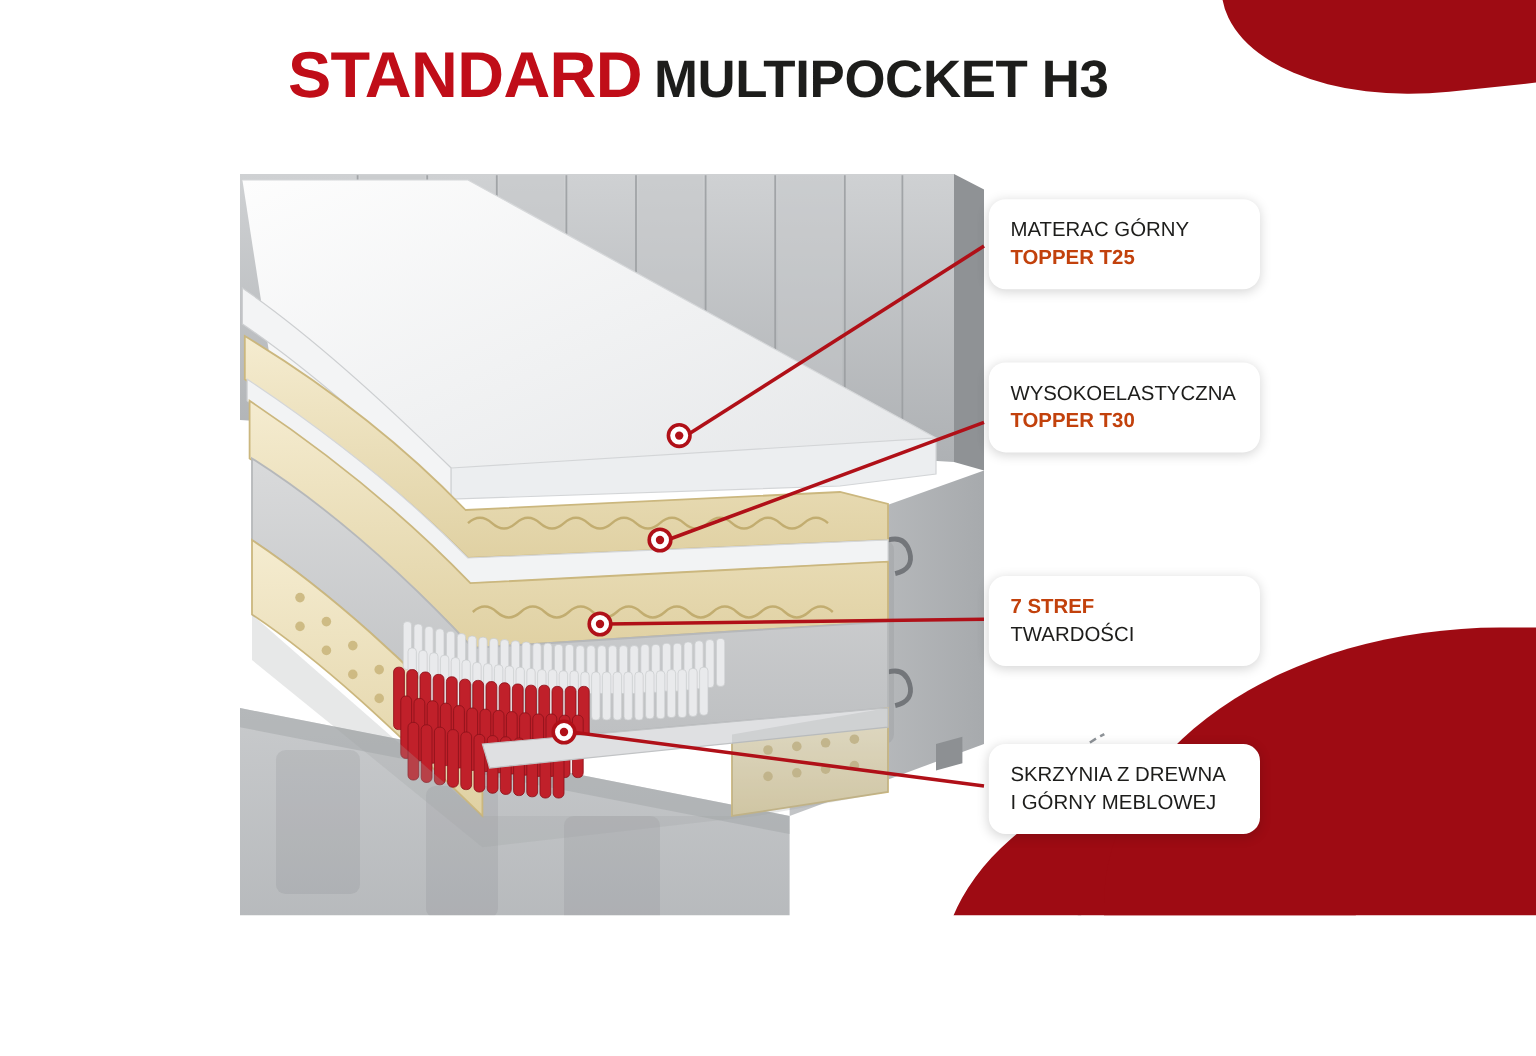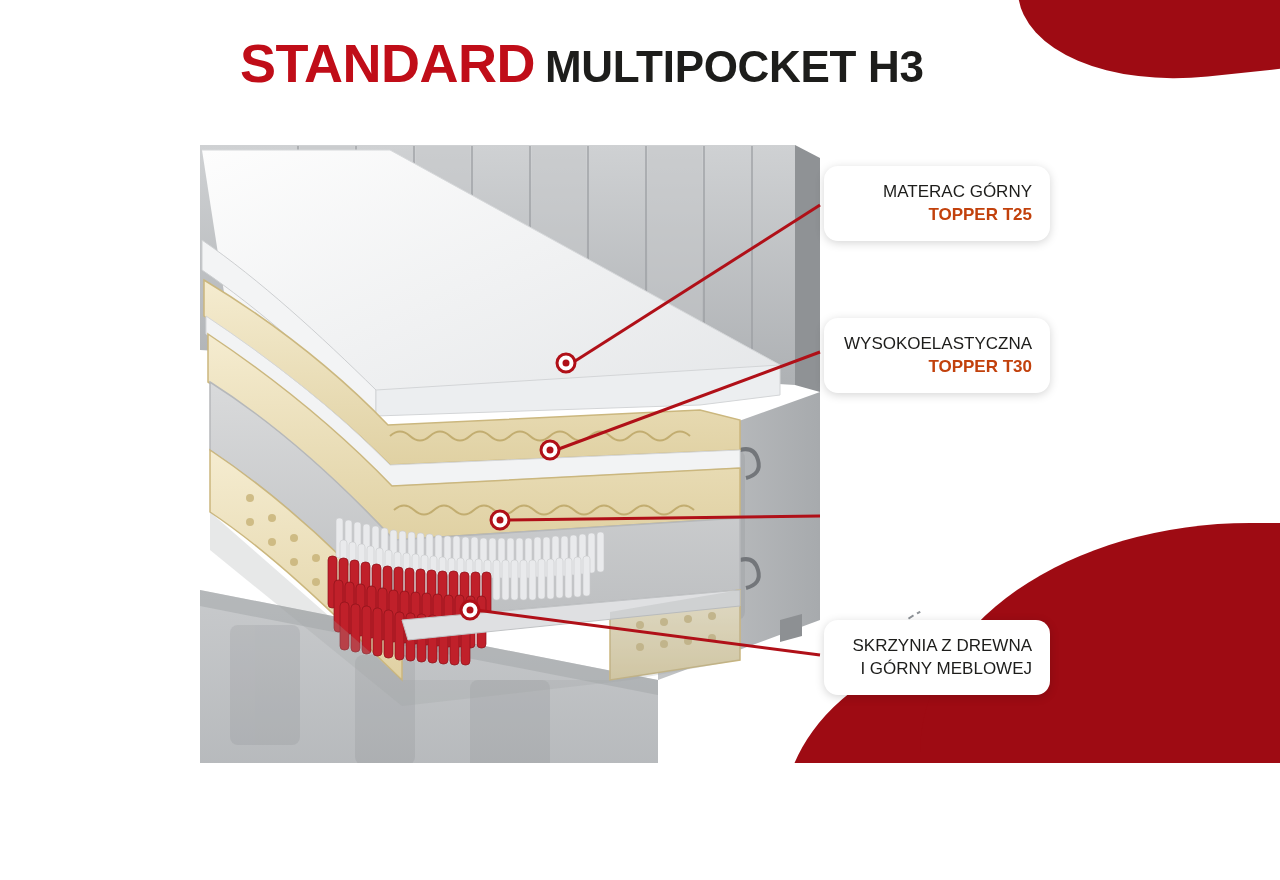--- a/index.html
+++ b/index.html
@@ -85,37 +85,37 @@
     margin-left: 10px;
   }
 
   
   .callout {
     position: absolute;
     background: #ffffff;
     border-radius: 14px;
     box-shadow: 0 2px 10px rgba(0,0,0,0.17);
     padding: 14px 18px;
-    text-align: right;
+    text-align: left;
     width: 190px;
     box-sizing: content-box;
   }
   .callout .line {
     font-size: 17px;
     color: #1d1d1b;
     line-height: 1.38;
     white-space: nowrap;
   }
   .callout .line.em {
     color: #c2410c;
     font-weight: bold;
   }
 
   #callout-topper   { left: 824px; top: 166px; }
-  #callout-foam     { left: 824px; top: 318px; }
+  #callout-foam     { left: 824px; top: 302px; }
   #callout-zones    { left: 824px; top: 480px; }
   #callout-box      { left: 824px; top: 620px; }
 
   
   #leaders {
     position: absolute;
     left: 0; top: 0;
     width: 1280px;
     height: 880px;
     pointer-events: none;
@@ -418,19 +418,23 @@
   <div class="callout" id="callout-topper">
     <div class="line">MATERAC GÓRNY</div>
     <div class="line em">TOPPER T25</div>
   </div>
 
   <div class="callout" id="callout-foam">
     <div class="line">WYSOKOELASTYCZNA</div>
     <div class="line em">TOPPER T30</div>
   </div>
 
+  <div class="callout" id="callout-zones">
+    <div class="line em">7 STREF</div>
+    <div class="line">TWARDOŚCI</div>
+  </div>
 
   <div class="callout" id="callout-box">
     <div class="line">SKRZYNIA Z DREWNA</div>
     <div class="line">I GÓRNY MEBLOWEJ</div>
   </div>
 
 </div>
 
 </body></html>

